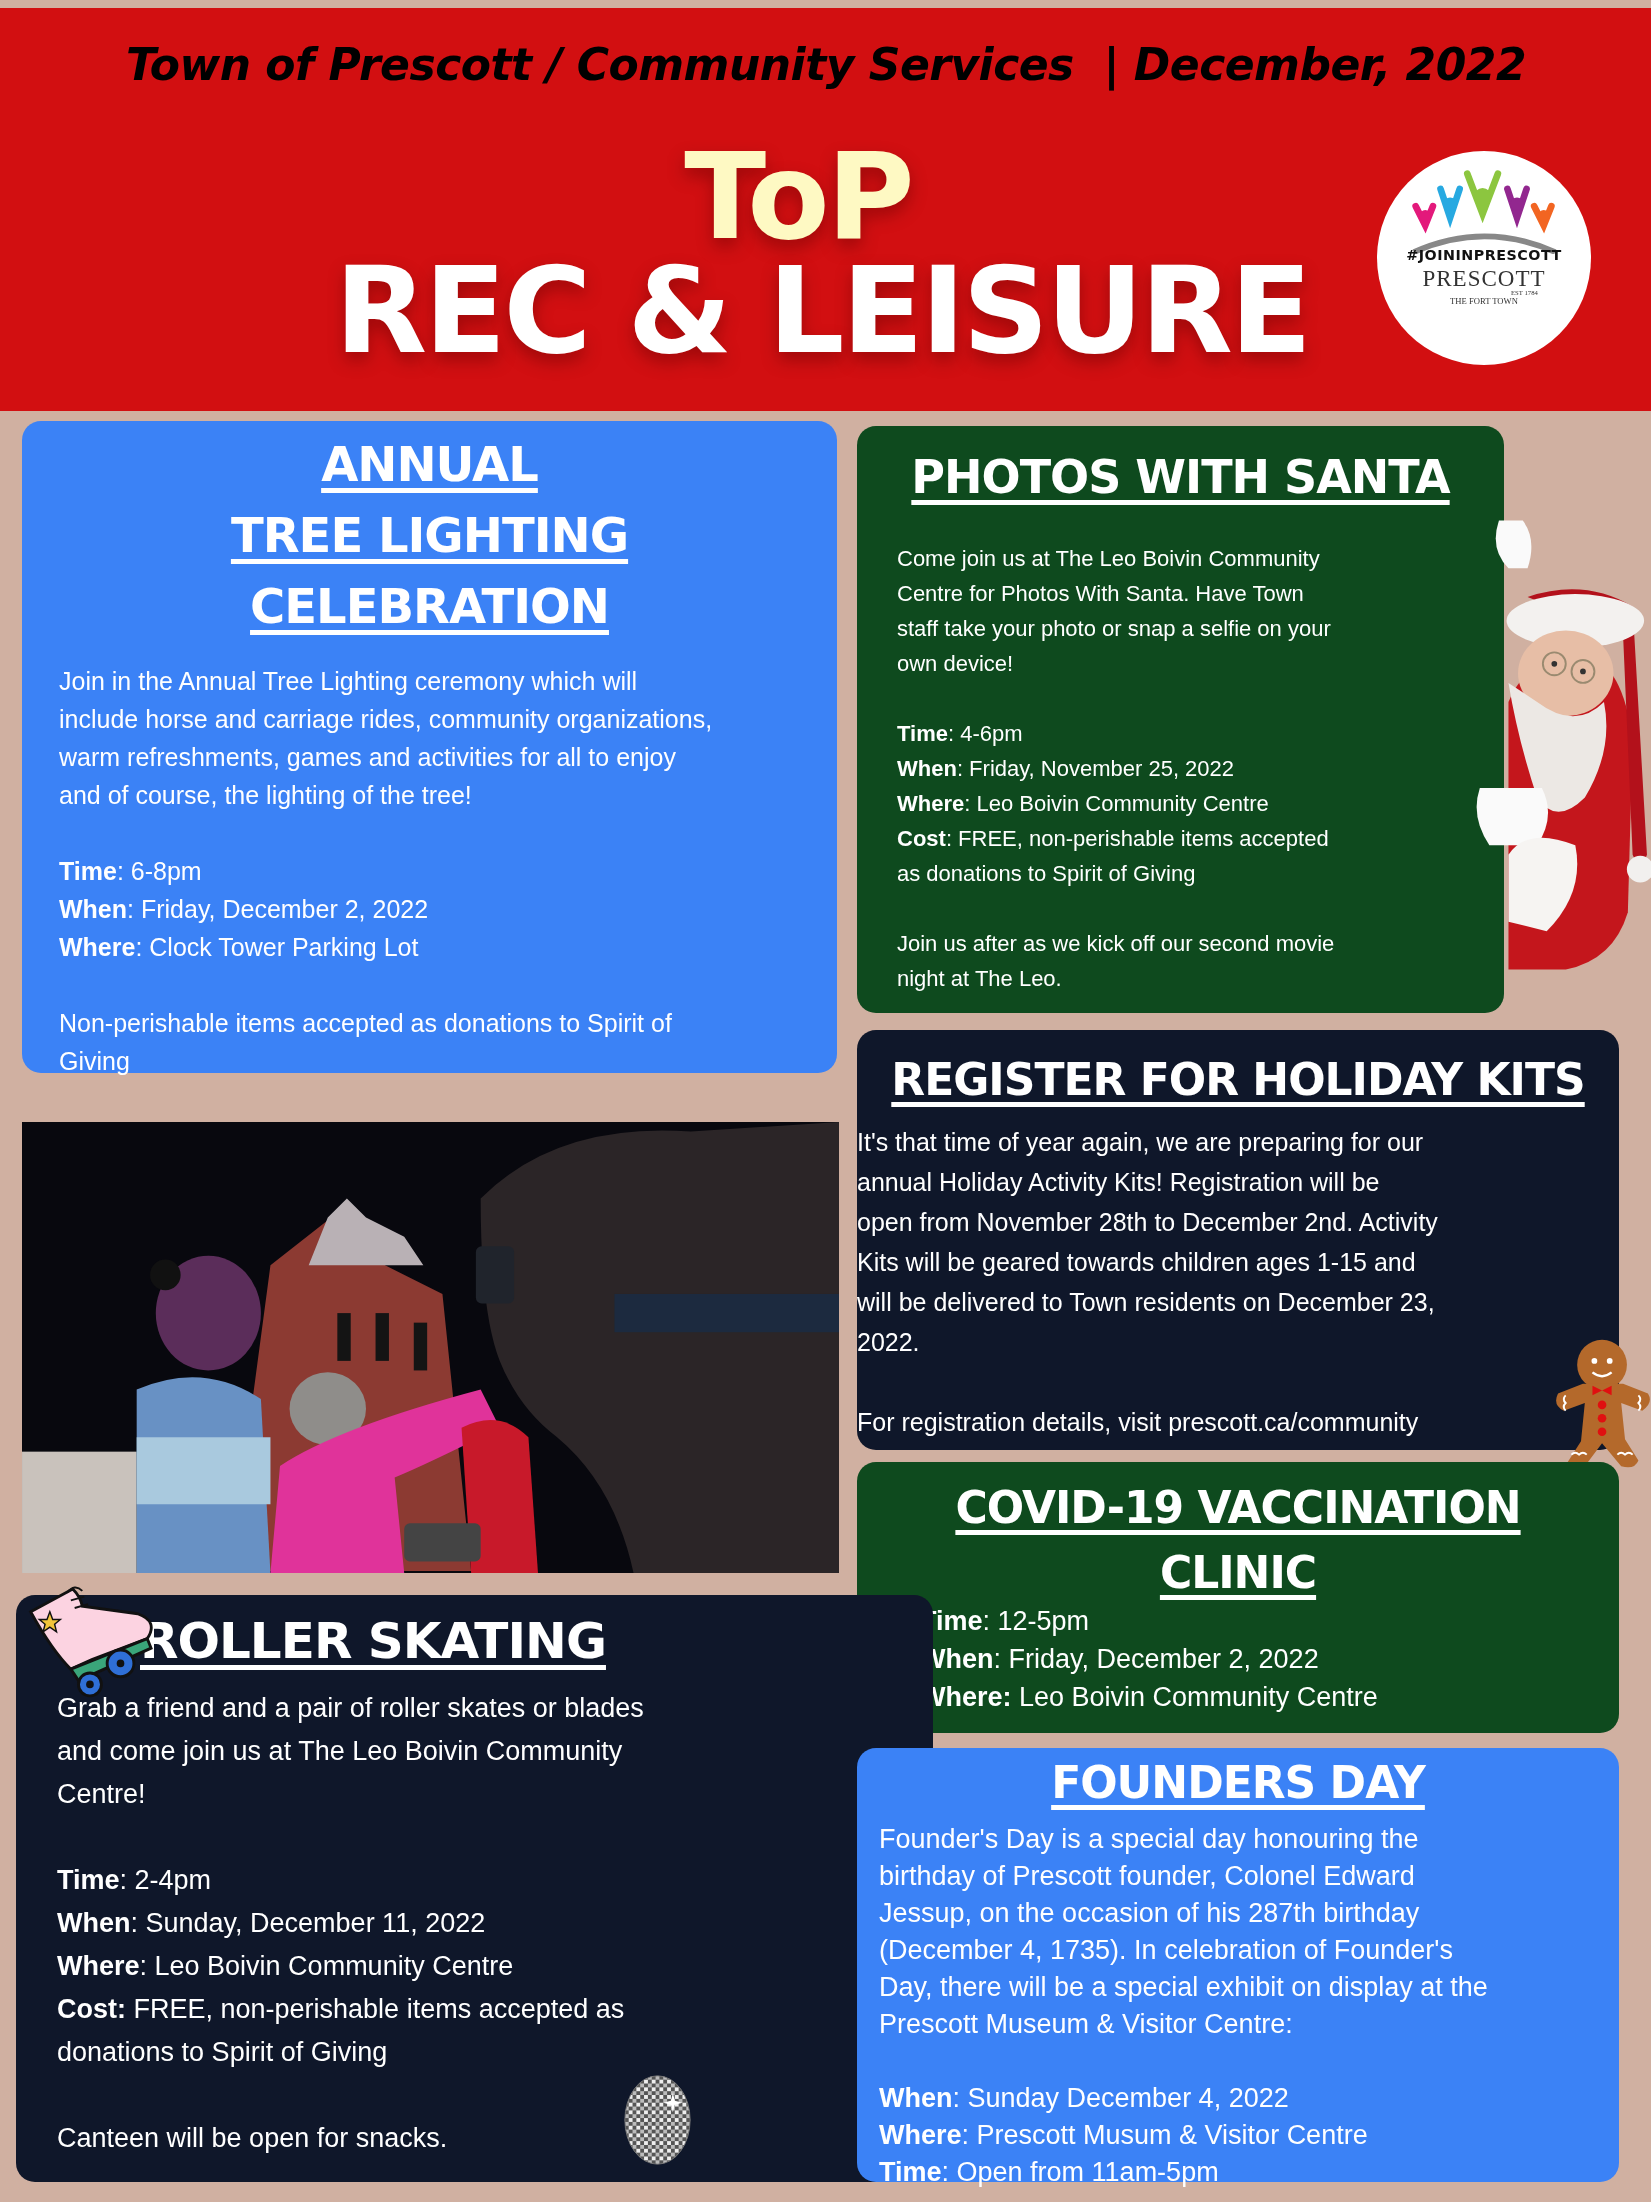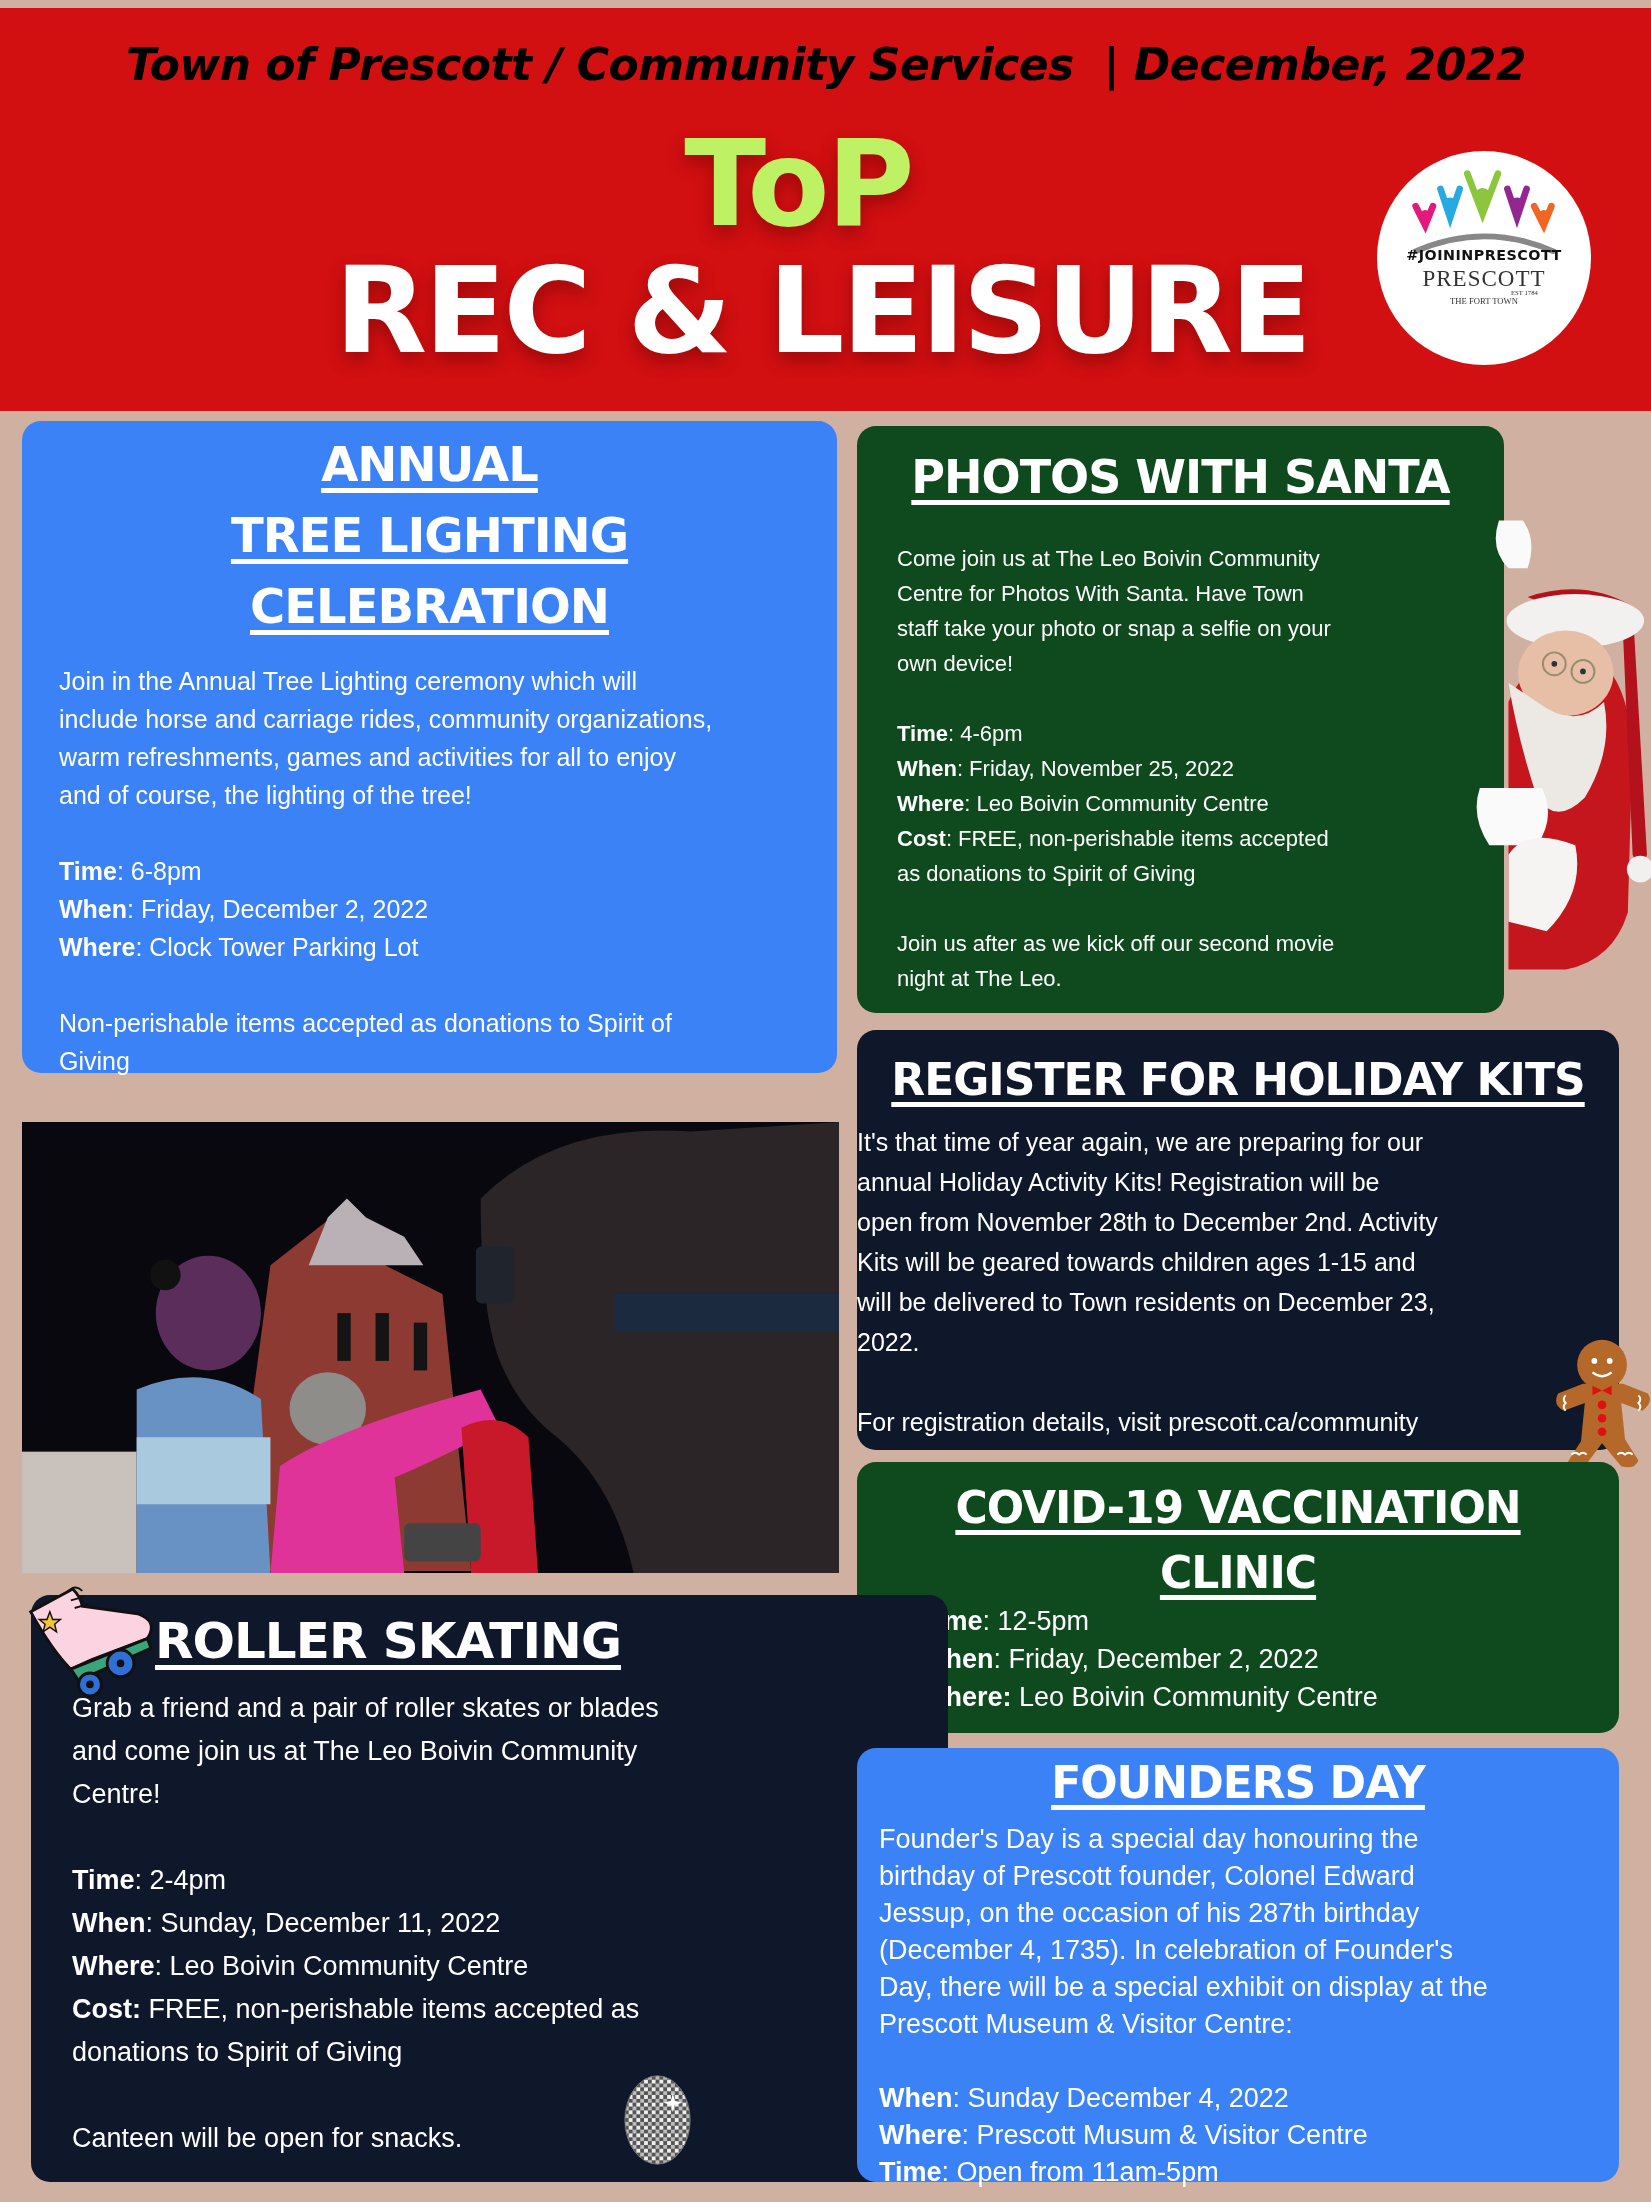--- a/index.html
+++ b/index.html
@@ -21,25 +21,25 @@
   .header-sub {
     position: absolute; left: 0; width: 1652px; top: 31px;
     text-align: center;
     font-family: "DejaVu Sans", sans-serif;
     font-weight: bold; font-style: italic;
     font-size: 44px; color: #000000;
     letter-spacing: -0.5px;
     white-space: pre;
   }
   .header-top {
-    position: absolute; left: 0; width: 1596px; top: 114px;
+    position: absolute; left: 0; width: 1596px; top: 127px;
     text-align: center;
     font-family: "DejaVu Sans", sans-serif;
     font-weight: bold;
-    font-size: 120px; line-height: 124px; color: #bef264;
+    font-size: 120px; line-height: 124px; color: #fef9c3;
     letter-spacing: -2.9px;
     text-shadow: 0 7.6px 17px rgba(90,0,0,0.45);
   }
   .header-main {
     position: absolute; left: 0; width: 1596px; top: 241px;
     text-align: center;
     font-family: "DejaVu Sans", sans-serif;
     font-weight: bold;
     font-size: 120px; line-height: 124px; color: #ffffff;
     letter-spacing: -2.9px;
@@ -254,21 +254,21 @@
     <span class="line">COVID-19 VACCINATION</span>
     <span class="line">CLINIC</span>
   </div>
   <div class="body-text" style="position:absolute; left:63px; top:140px; font-size:27px; line-height:38px;">
     <span class="line"><b>Time</b><span>: 12-5pm</span></span>
     <span class="line"><b>When</b><span>: Friday, December 2, 2022</span></span>
     <span class="line"><b>Where:</b><span> Leo Boivin Community Centre</span></span>
   </div>
 </div>
 
-<div class="card red" style="left:31px; top:1595px; width:917px; height:587px;">
+<div class="card red" style="left:16px; top:1595px; width:917px; height:587px;">
   <div class="title" style="position:absolute; left:124px; top:13.4px; font-size:50px; line-height:67px; text-align:left;">ROLLER SKATING</div>
   <div class="body-text" style="position:absolute; left:41px; top:92px; font-size:27px; line-height:43px;">
     <span class="line">Grab a friend and a pair of roller skates or blades</span>
     <span class="line">and come join us at The Leo Boivin Community</span>
     <span class="line">Centre!</span>
     <span class="gap" style="height:43px;"></span>
     <span class="line"><b>Time</b><span>: 2-4pm</span></span>
     <span class="line"><b>When</b><span>: Sunday, December 11, 2022</span></span>
     <span class="line"><b>Where</b><span>: Leo Boivin Community Centre</span></span>
     <span class="line"><b>Cost:</b><span> FREE, non-perishable items accepted as</span></span>

